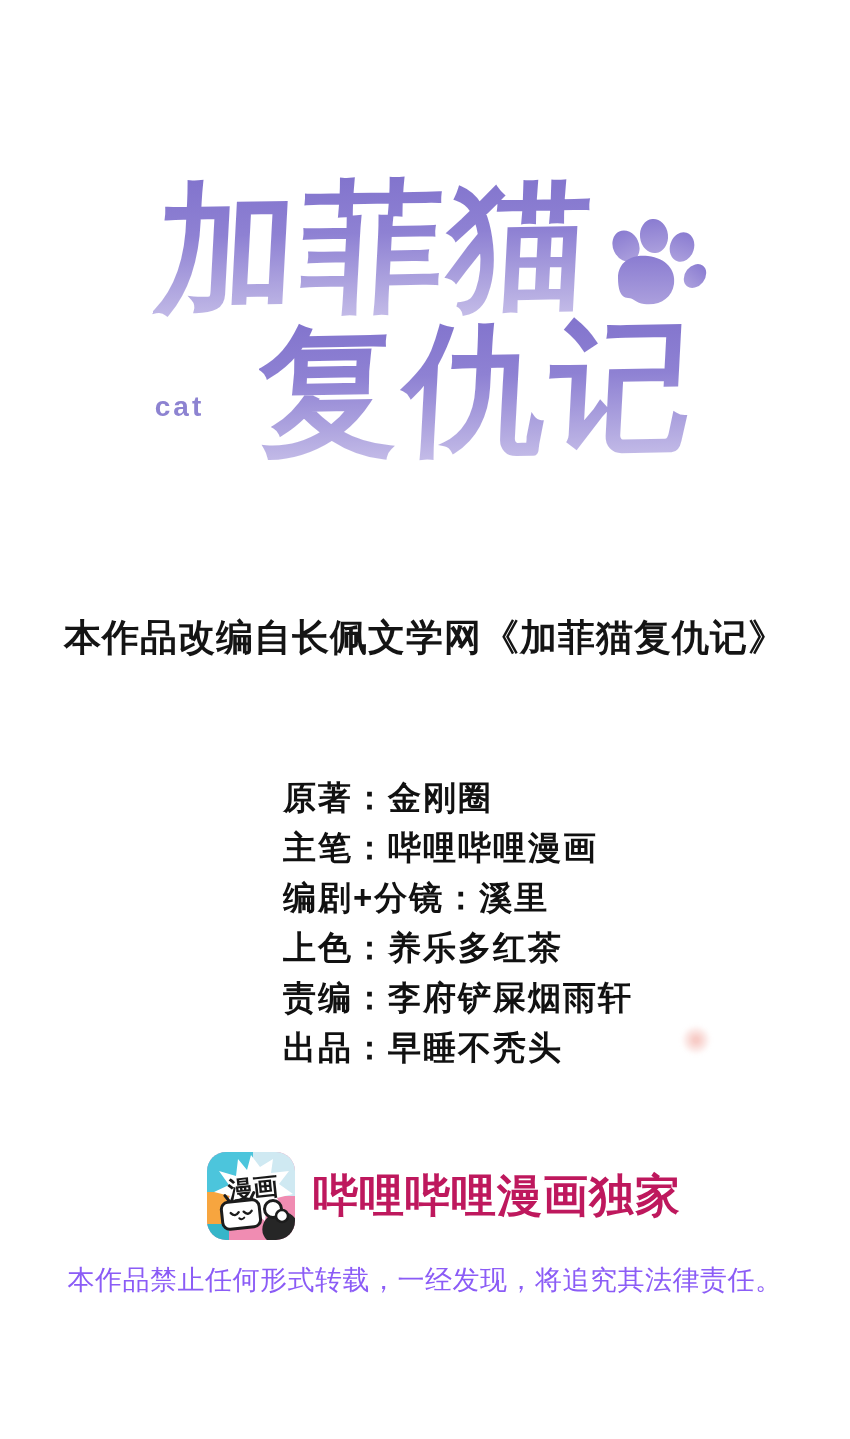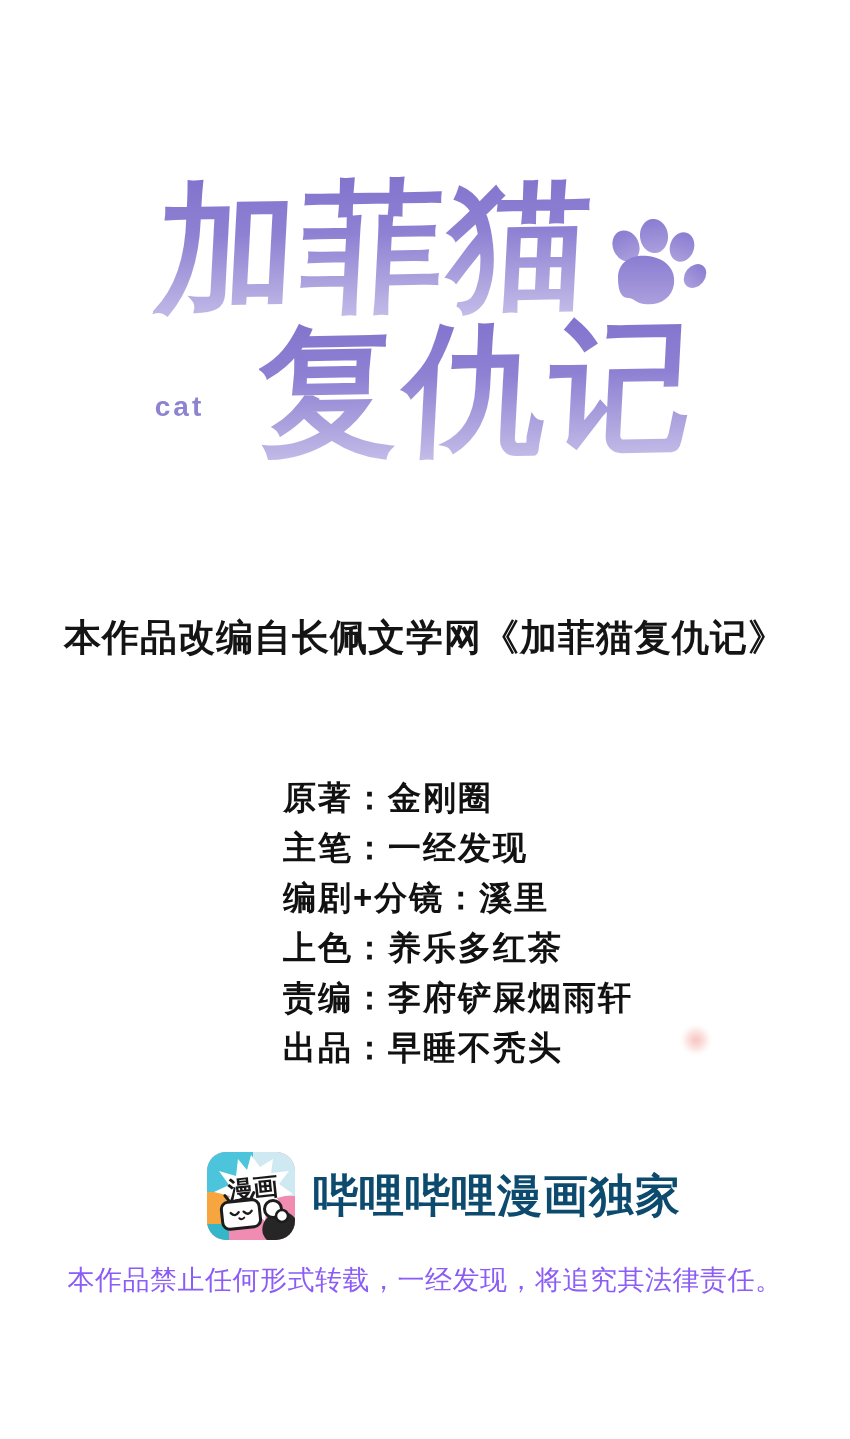--- a/index.html
+++ b/index.html
@@ -86,21 +86,21 @@
   }
 
   
   .app-icon { position: absolute; left: 207px; top: 1152px; width: 88px; height: 88px; }
   .exclusive-text {
     position: absolute;
     left: 313px; top: 1166px;
     font-family: Liberation Mono, monospace;
     font-size: 45px;
     font-weight: 700;
-    color: #0c4a6e;
+    color: #be185d;
     letter-spacing: 1px;
     white-space: nowrap;
   }
   .disclaimer {
     position: absolute;
     left: 0; top: 1262px;
     width: 100%;
     text-align: center;
     font-size: 27px;
     font-weight: 400;
@@ -132,21 +132,21 @@
   <div class="title-line title-line2">复仇记</div>
 
   <div class="subtitle-en">
     <span>cat</span>
   </div>
 
   <div class="adaptation-note">本作品改编自长佩文学网《加菲猫复仇记》</div>
 
   <div class="credits">
     <div class="credit-line">原著：金刚圈</div>
-    <div class="credit-line">主笔：一经发现</div>
+    <div class="credit-line">主笔：哔哩哔哩漫画</div>
     <div class="credit-line">编剧+分镜：溪里</div>
     <div class="credit-line">上色：养乐多红茶</div>
     <div class="credit-line">责编：李府铲屎烟雨轩</div>
     <div class="credit-line">出品：早睡不秃头</div>
   </div>
 
   <div class="pink-dot"></div>
 
   <svg class="app-icon" viewBox="0 0 88 88" xmlns="http://www.w3.org/2000/svg">
     <defs>

